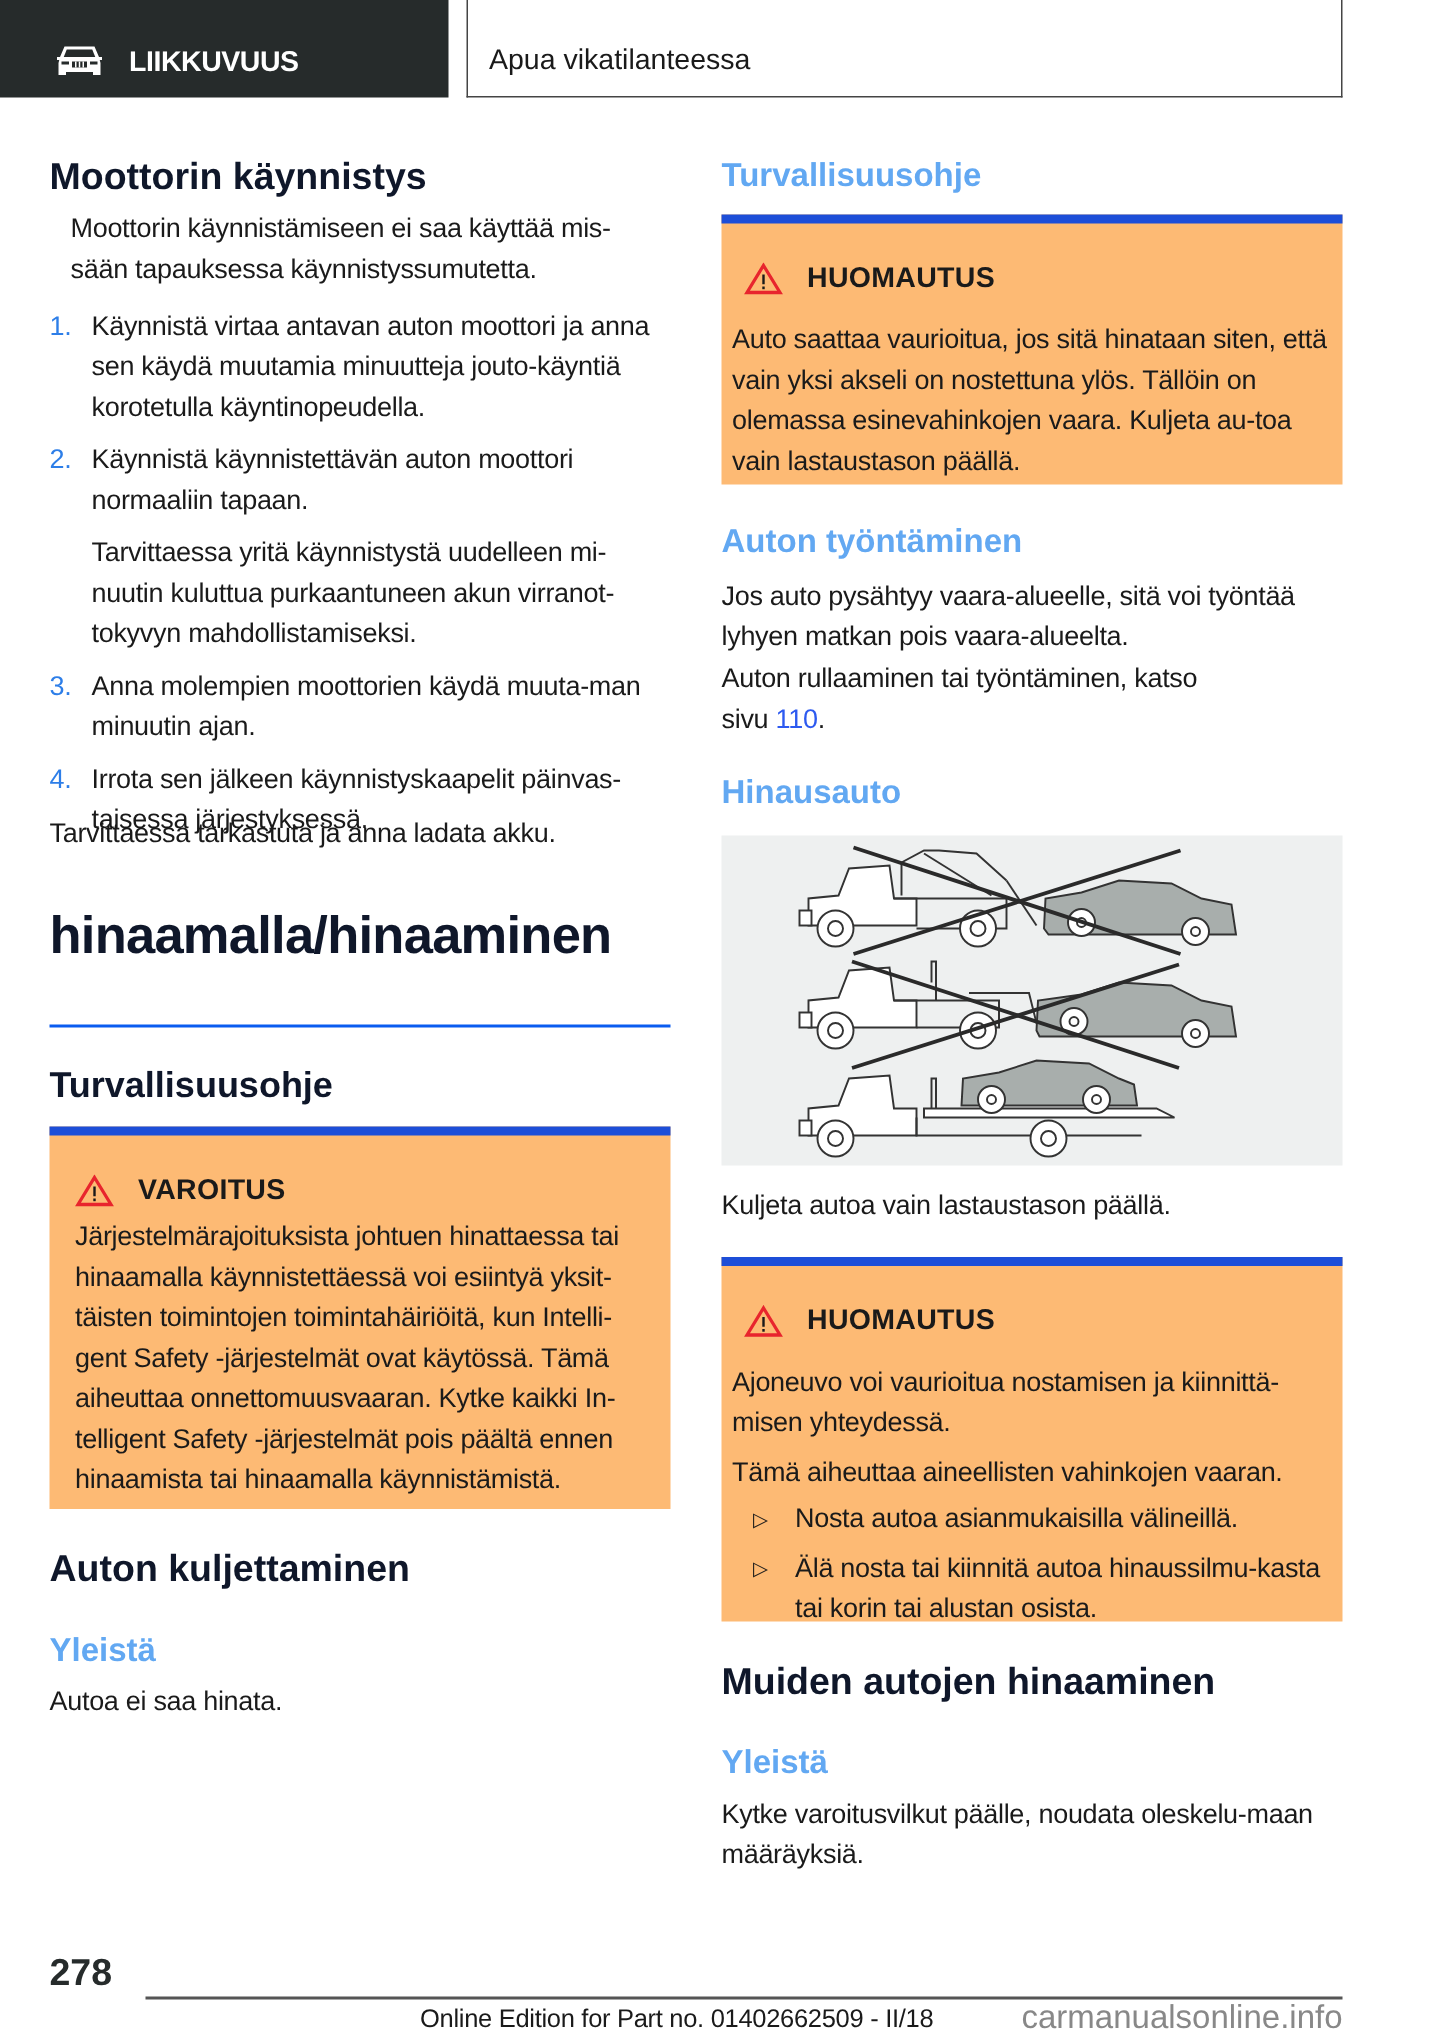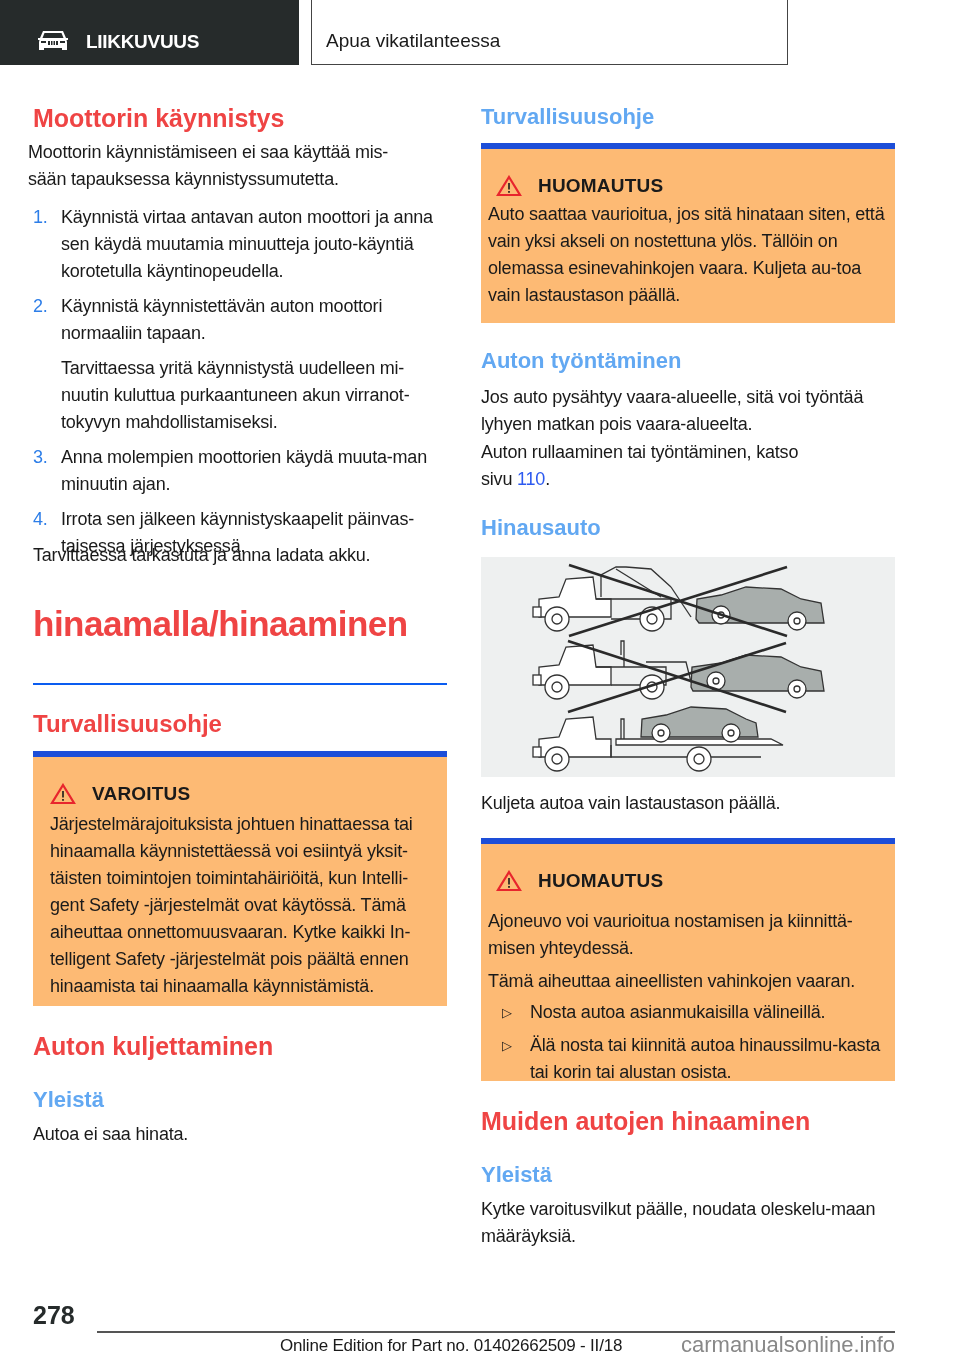--- a/index.html
+++ b/index.html
@@ -3,24 +3,24 @@
   <meta charset="utf-8">
   <style>
     * { box-sizing: border-box; margin: 0; padding: 0; }
     html, body { width: 960px; height: 1362px; background: #ffffff; overflow: hidden; }
     body { font-family: "Liberation Sans", sans-serif; color: #1a1a1a; position: relative; }
 
     
     .hdr-dark { position: absolute; left: 0; top: 0; width: 299px; height: 65px; background: #262b2b; display: flex; align-items: center; }
     .hdr-dark .car { position: absolute; left: 37px; top: 28px; width: 32px; height: 24px; }
     .hdr-dark .label { position: absolute; left: 86px; top: 31px; color: #fff; font-weight: bold; font-size: 19px; letter-spacing: -0.3px; }
-    .hdr-box { position: absolute; left: 311px; top: 0; width: 477px; height: 65px; border: 1.5px solid #444; border-top: none; }
+    .hdr-box { position: absolute; left: 311px; top: 0; width: 584px; height: 65px; border: 1.5px solid #444; border-top: none; }
     .hdr-box .label { position: absolute; left: 14px; top: 30px; font-size: 19px; color: #1a1a1a; }
 
-    .h-blue { color: #ef4444; font-weight: bold; }
+    .h-blue { color: #0f172a; font-weight: bold; }
     .h-light { color: #62a8f2; font-weight: bold; }
 
     .p { font-size: 18px; line-height: 27px; color: #1a1a1a; letter-spacing: -0.2px; }
 
     .abs { position: absolute; }
 
     ol.steps { list-style: none; }
     ol.steps li { position: relative; padding-left: 28px; font-size: 18px; line-height: 27px; letter-spacing: -0.2px; }
     ol.steps li .num { position: absolute; left: 0; top: 0; color: #2d7ee8; }
     ol.steps li .extra { margin-top: 8px; display: block; }
@@ -57,21 +57,21 @@
     <rect x="15.5" y="13" width="1" height="4" fill="#fff"></rect>
     <rect x="18" y="13" width="1" height="4" fill="#fff"></rect>
   </svg>
   <span class="label">LIIKKUVUUS</span>
 </div>
 <div class="hdr-box">
   <span class="label">Apua vikatilanteessa</span>
 </div>
 
 <div class="abs h-blue" style="left:33px; top:104px; font-size:25px;">Moottorin käynnistys</div>
-<div class="abs p" style="left:28px; top:139px; width:414px;">
+<div class="abs p" style="left:47px; top:139px; width:414px;">
   <div>Moottorin käynnistämiseen ei saa käyttää mis-</div>
   <div>sään tapauksessa käynnistyssumutetta.</div>
 </div>
 
 <ol class="steps abs" style="left:33px; top:204px; width:414px;">
   <li style="margin-bottom:8px;">
     <span class="num">1.</span>
     <span>Käynnistä virtaa antavan auton moottori ja anna sen käydä muutamia minuutteja jouto-käyntiä korotetulla käyntinopeudella.</span>
   </li>
   <li style="margin-bottom:8px;">
@@ -116,21 +116,21 @@
 
 <div class="notice" style="left:481px; top:143px; width:414px; height:180px; padding:26px 10px 0 7px;">
   <div class="ttl">
     <svg viewBox="0 0 26 22" style="margin-left:8px;">
       <path d="M13 2 L24 20 L2 20 Z" fill="none" stroke="#e8252d" stroke-width="2.2"></path>
       <rect x="12.2" y="8" width="1.6" height="6.5" fill="#1a1a1a"></rect>
       <rect x="12.2" y="16" width="1.6" height="1.8" fill="#1a1a1a"></rect>
     </svg>
     <span>HUOMAUTUS</span>
   </div>
-  <div class="body" style="margin-top:4px;">Auto saattaa vaurioitua, jos sitä hinataan siten, että vain yksi akseli on nostettuna ylös. Tällöin on olemassa esinevahinkojen vaara. Kuljeta au-toa vain lastaustason päällä.</div>
+  <div class="body" style="margin-top:16px;">Auto saattaa vaurioitua, jos sitä hinataan siten, että vain yksi akseli on nostettuna ylös. Tällöin on olemassa esinevahinkojen vaara. Kuljeta au-toa vain lastaustason päällä.</div>
 </div>
 
 <div class="abs h-light" style="left:481px; top:348px; font-size:22px;">Auton työntäminen</div>
 <div class="abs p" style="left:481px; top:384px; width:414px;">Jos auto pysähtyy vaara-alueelle, sitä voi työntää lyhyen matkan pois vaara-alueelta.</div>
 <div class="abs p" style="left:481px; top:439px; width:414px;">
   <div>Auton rullaaminen tai työntäminen, katso</div>
   <div><span>sivu </span><span class="link">110</span><span>.</span></div>
 </div>
 
 <div class="abs h-light" style="left:481px; top:515px; font-size:22px;">Hinausauto</div>

